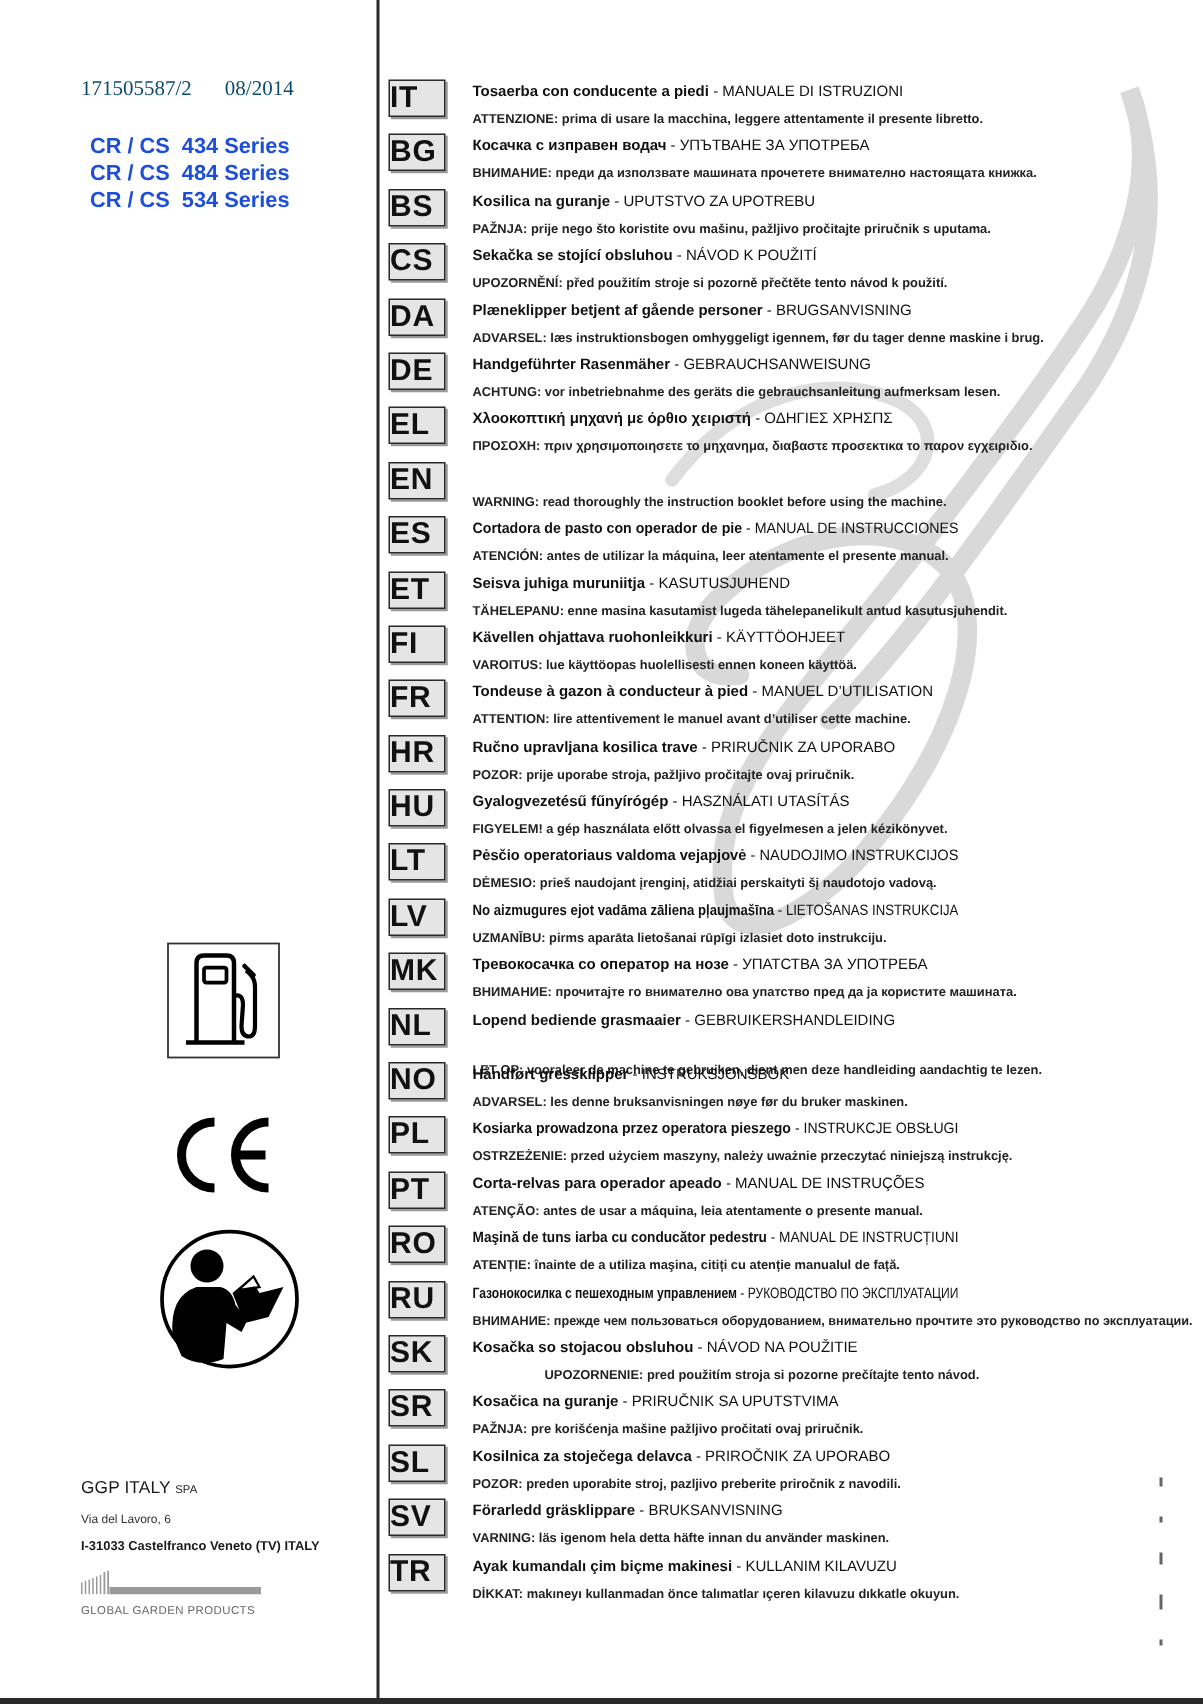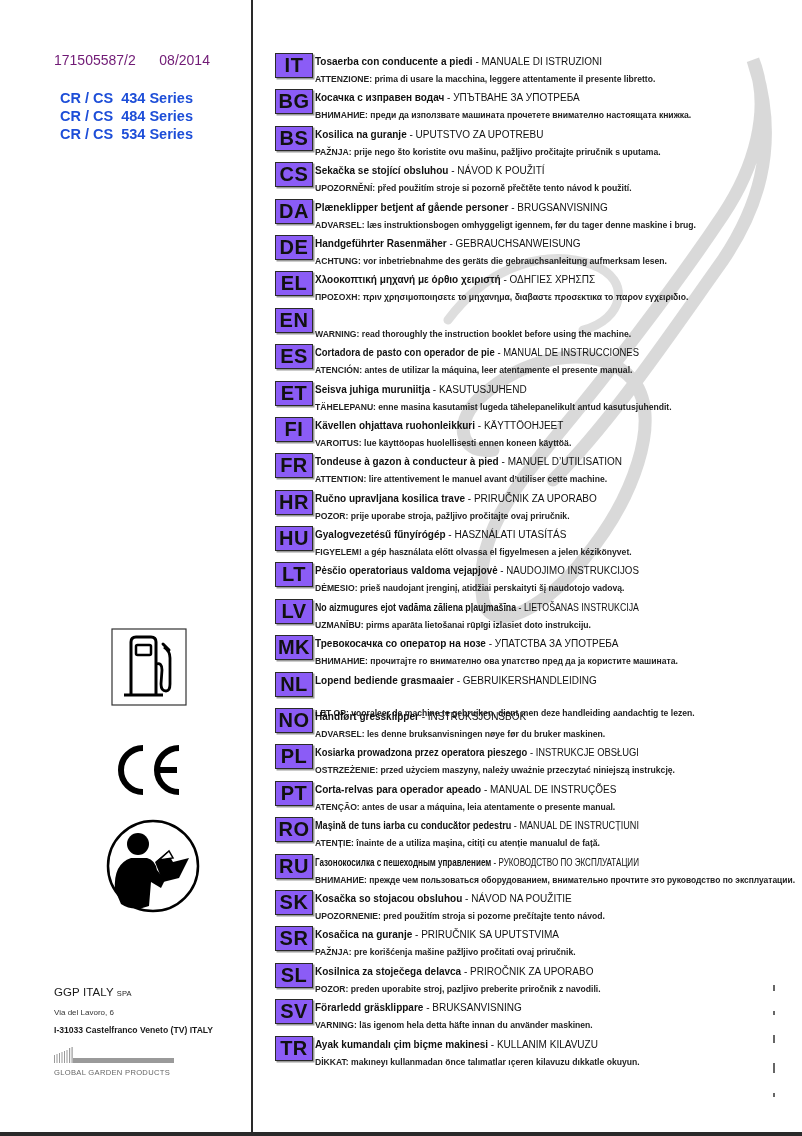--- a/index.html
+++ b/index.html
@@ -11,22 +11,22 @@
   .divider {
     position: absolute; left: 251px; top: 0; width: 2px; height: 1133px;
     background: #2a2a2a;
   }
   .bottom-rule {
     position: absolute; left: 0; top: 1132px; width: 802px; height: 4px;
     background: #2a2a2a;
   }
   .left-col { position: absolute; left: 0; top: 0; width: 251px; height: 1136px; }
   .docref {
-    position: absolute; left: 54px; top: 52px; font-size: 14px; color: #701a75;
-    word-spacing: 2px; white-space: pre;
+    position: absolute; left: 54px; top: 52px; font-size: 14px; color: #0c4a6e;
+    word-spacing: 2px; white-space: pre; font-family: Liberation Serif, serif;
   }
   .series {
     position: absolute; left: 60px; top: 89px; font-size: 14.5px; font-weight: bold;
     line-height: 18px; color: #1d4ed8;
   }
   .series div { white-space: pre; }
   .icon-fuel { position: absolute; left: 111px; top: 628px; width: 76px; width: 76px; height: 78px; }
   .icon-ce { position: absolute; left: 113px; top: 744px; width: 72px; height: 52px; }
   .icon-manual { position: absolute; left: 103px; top: 818px; width: 100px; height: 96px; }
 
@@ -36,24 +36,24 @@
   .company .addr1 { font-size: 8px; margin-top: 10px; color: #333; }
   .company .addr2 { font-size: 8.6px; font-weight: bold; margin-top: 8px; }
   .ggp-logo { margin-top: 12px; width: 120px; height: 16px; position: relative; }
   .company .brand { font-size: 7.6px; color: #666; letter-spacing: 0.3px; margin-top: 1px; }
 
   .swirl { position: absolute; left: 253px; top: 0; width: 549px; height: 1132px; pointer-events: none; }
 
   .langs { position: absolute; left: 259px; top: 53px; width: 540px; }
   .lang { position: relative; height: 36.4px; }
   .code {
-    position: absolute; left: 16px; top: 0; width: 36px; height: 23px;
-    border: 1px solid #2a2a2a; background: #8b5cf6;
+    position: absolute; left: 0; top: 0; width: 36px; height: 23px;
+    border: 1px solid #2a2a2a; background: #e5e5e5;
     box-shadow: 1.5px 1.5px 0 #9a9a9a;
-    font-weight: bold; font-size: 20px; line-height: 23px; text-align: center;
+    font-weight: bold; font-size: 20px; line-height: 23px; text-align: left;
     color: #111; letter-spacing: 0.5px;
   }
   .title {
     position: absolute; left: 56px; top: 0px; font-size: 10px; white-space: nowrap;
     color: #111; line-height: 18px;
   }
   .title b { font-weight: bold; }
   .title .cond { display: inline-block; transform-origin: left center; }
   .warn {
     position: absolute; left: 56px; top: 21px; font-size: 8.6px; font-weight: bold;
@@ -237,21 +237,21 @@
       <div class="warn"><span class="cond" style="display: inline-block; transform-origin: left center;">ATENȚIE: înainte de a utiliza maşina, citiți cu atenție manualul de față.</span></div>
     </div>
     <div class="lang">
       <div class="code">RU</div>
       <div class="title"><span class="cond" style="transform: scaleX(0.806248);"><b>Газонокосилка с пешеходным управлением</b><span> - </span><span>РУКОВОДСТВО ПО ЭКСПЛУАТАЦИИ</span></span></div>
       <div class="warn"><span class="cond" style="display: inline-block; transform-origin: left center; transform: scaleX(0.980686);">ВНИМАНИЕ: прежде чем пользоваться оборудованием, внимательно прочтите это руководство по эксплуатации.</span></div>
     </div>
     <div class="lang">
       <div class="code">SK</div>
       <div class="title"><span class="cond"><b>Kosačka so stojacou obsluhou</b><span> - </span><span>NÁVOD NA POUŽITIE</span></span></div>
-      <div class="warn"><span class="cond" style="display: inline-block; transform-origin: left center;">UPOZORNENIE: pred použitím stroja si pozorne prečítajte tento návod.</span></div>
+      <div class="warn"><span class="cond" style="display: inline-block; transform-origin: left center; margin-left: 48px;">UPOZORNENIE: pred použitím stroja si pozorne prečítajte tento návod.</span></div>
     </div>
     <div class="lang">
       <div class="code">SR</div>
       <div class="title"><span class="cond"><b>Kosačica na guranje</b><span> - </span><span>PRIRUČNIK SA UPUTSTVIMA</span></span></div>
       <div class="warn"><span class="cond" style="display: inline-block; transform-origin: left center;">PAŽNJA: pre korišćenja mašine pažljivo pročitati ovaj priručnik.</span></div>
     </div>
     <div class="lang">
       <div class="code">SL</div>
       <div class="title"><span class="cond"><b>Kosilnica za stoječega delavca</b><span> - </span><span>PRIROČNIK ZA UPORABO</span></span></div>
       <div class="warn"><span class="cond" style="display: inline-block; transform-origin: left center;">POZOR: preden uporabite stroj, pazljivo preberite priročnik z navodili.</span></div>

